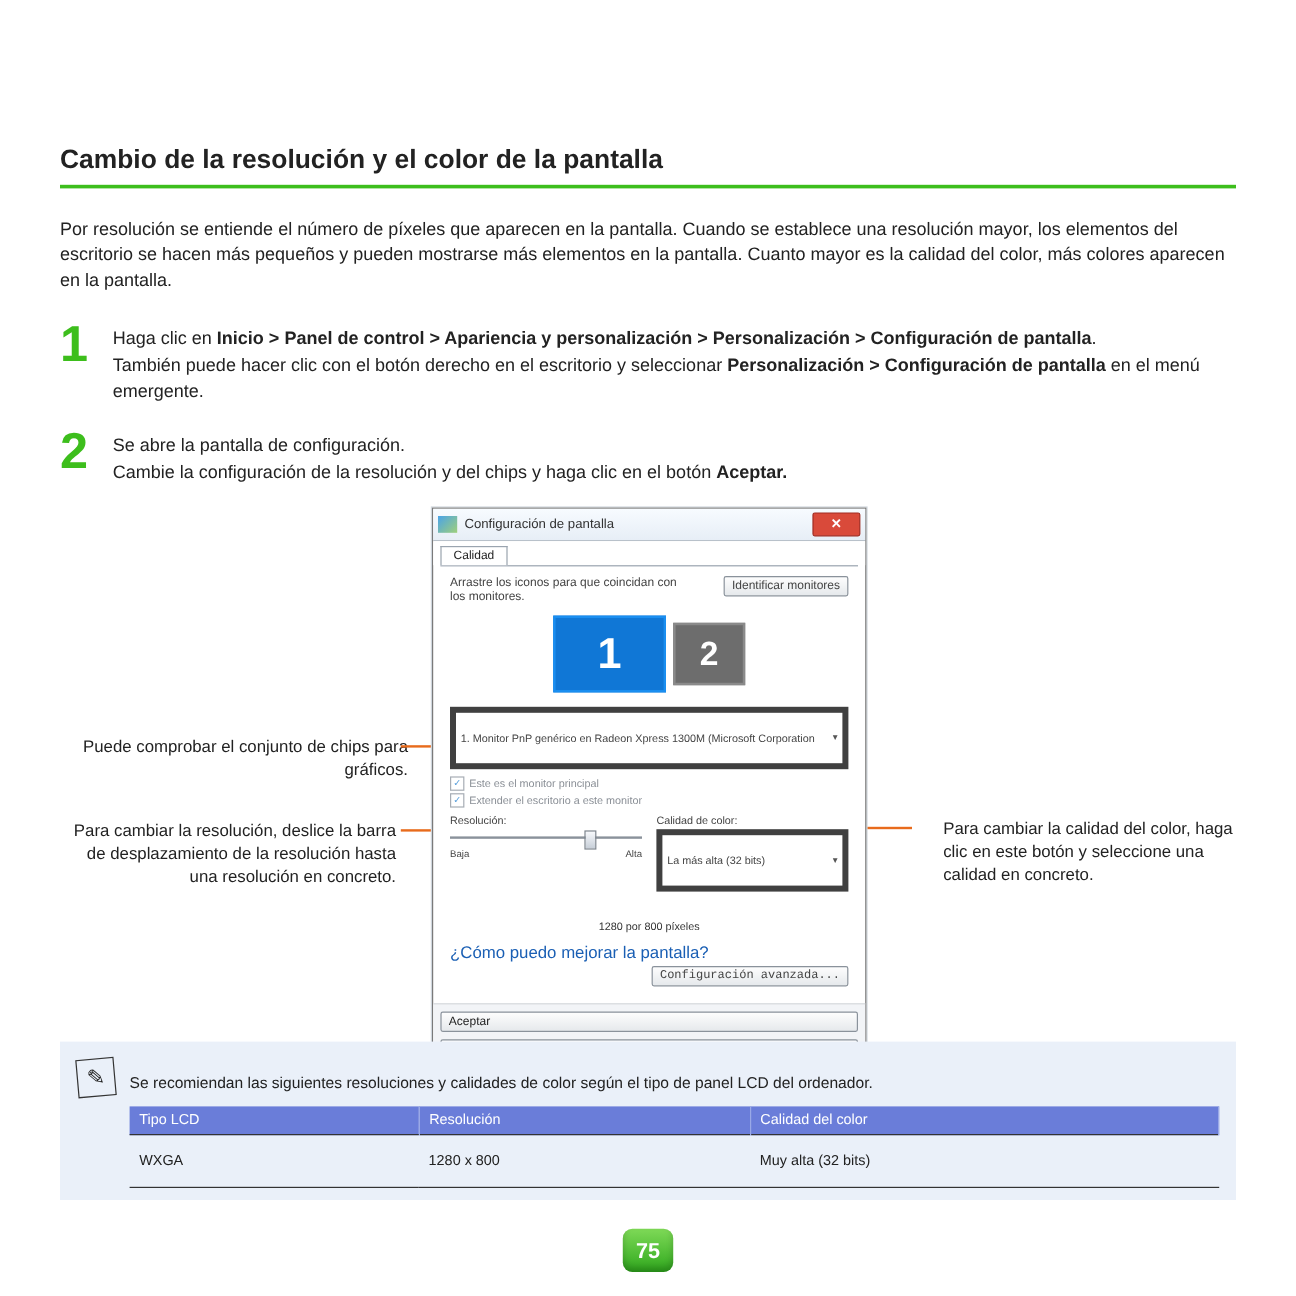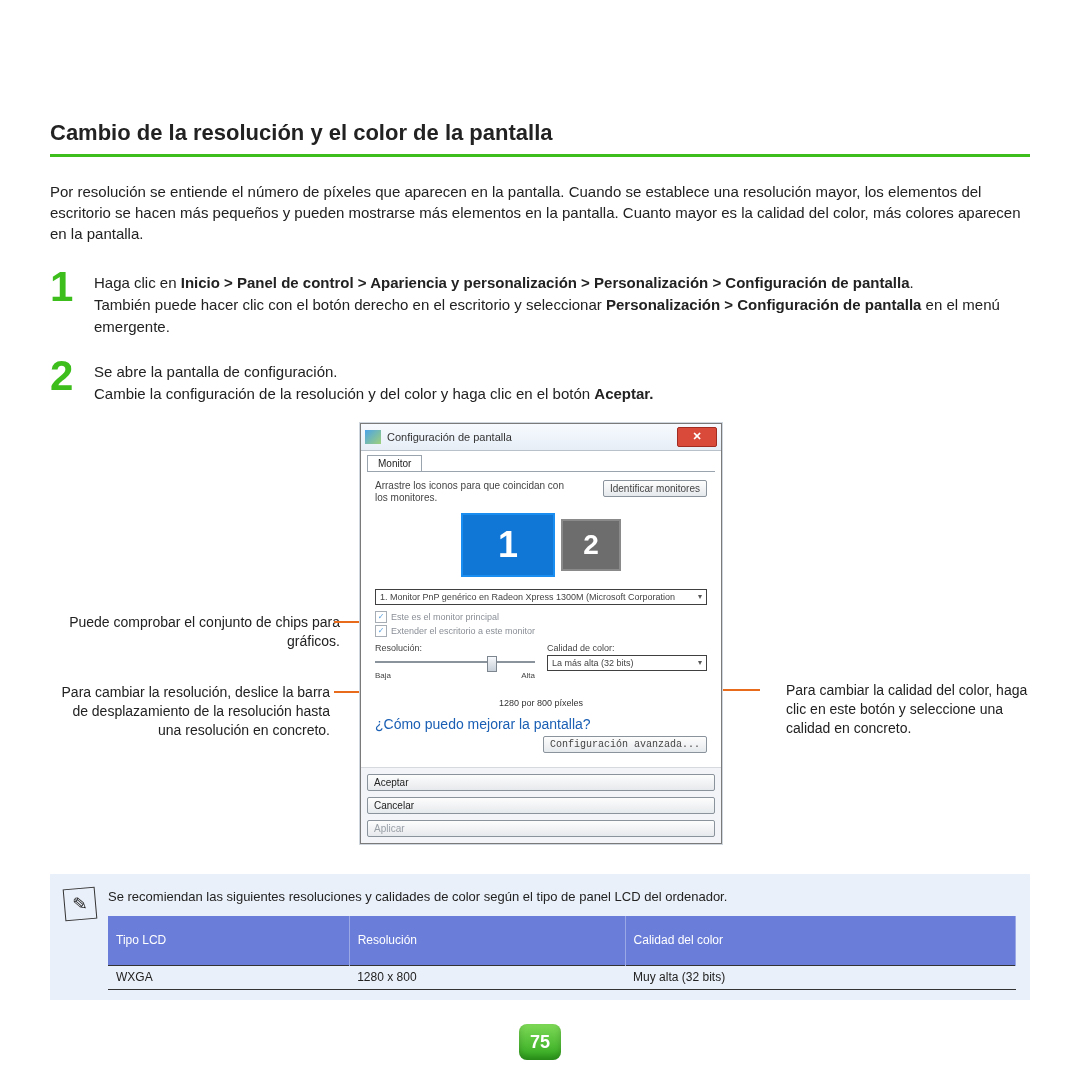--- a/index.html
+++ b/index.html
@@ -24,44 +24,44 @@
   .tabrow{display:flex;padding:4px 6px 0 6px;background:#fff;}
   .tab{border:1px solid #9aa4af;border-bottom:none;padding:2px 10px;font-size:10px;background:#fff;}
   .panel{border-top:1px solid #9aa4af;margin:0 6px 6px 6px;padding:8px;font-size:10px;color:#444;}
   .ident-row{display:flex;align-items:flex-start;justify-content:space-between;margin-bottom:8px;}
   .ident-text{font-size:10px;max-width:190px;line-height:1.25;}
   .vbtn{border:1px solid #8a929b;background:linear-gradient(#fdfdfd,#e6e9ec);padding:2px 6px;font-size:10px;border-radius:2px;}
   .monitors{display:flex;gap:6px;justify-content:center;align-items:center;margin:4px 0 12px 0;}
   .mon{display:flex;align-items:center;justify-content:center;color:#fff;font-weight:bold;}
   .mon1{width:90px;height:60px;background:#1077d6;border:2px solid #1a8ef0;font-size:36px;}
   .mon2{width:56px;height:48px;background:#6d6d6d;border:2px solid #8a8a8a;font-size:28px;}
-  .dropdown{border:1px solid #404040;background:#fff;font-size:9px;padding:2px 4px;margin-bottom:6px;display:flex;align-items:center;}
+  .dropdown{border:5px solid #404040;background:#fff;font-size:9px;padding:16px 4px;margin-bottom:6px;display:flex;align-items:center;}
   .dropdown .arrow{margin-left:auto;font-size:8px;color:#555;}
   .chk{font-size:9px;color:#8a8f96;margin-bottom:2px;display:flex;align-items:center;gap:4px;}
   .chk .box{width:10px;height:10px;border:1px solid #a7adb5;display:inline-flex;align-items:center;justify-content:center;font-size:8px;color:#5aa0dc;}
   .row2{display:flex;gap:12px;margin-top:6px;}
   .col{flex:1;}
   .lbl{font-size:9px;margin-bottom:2px;}
   .slider{height:14px;position:relative;margin:2px 0;}
   .track{position:absolute;left:0;right:0;top:6px;height:2px;background:#8a929b;}
   .thumb{position:absolute;top:1px;width:8px;height:14px;background:linear-gradient(#f7f9fc,#c7cfd8);border:1px solid #7d858e;left:70%;}
   .ends{display:flex;justify-content:space-between;font-size:8px;color:#444;}
   .resval{text-align:center;font-size:9px;margin-top:18px;color:#333;}
   .link{color:#1a5fb4;font-size:14px;margin-top:8px;display:inline-block;}
   .cfgbtn{float:right;margin-top:4px;font-family:Liberation Mono, monospace;}
   .dlg-buttons{display:flex;justify-content:flex-end;gap:6px;padding:6px;border-top:1px solid #d6d9dd;background:#f2f4f7;flex-direction:column;}
   .dlg-buttons .vbtn.disabled{color:#9aa0a8;}
   
   .note{position:absolute;left:50px;right:50px;bottom:80px;background:#eaf0f9;padding:14px 14px 10px 14px;}
   .note-inner{display:flex;align-items:flex-start;gap:12px;}
   .pencil{width:30px;height:30px;border:1px solid #333;display:flex;align-items:center;justify-content:center;font-size:18px;transform:rotate(-5deg);}
-  .note-text{font-size:13px;line-height:1.4;flex:1;}
+  .note-text{font-size:13px;line-height:1.4;flex:1;margin-top:12px;}
   table.lcd{width:100%;border-collapse:collapse;margin-top:10px;font-size:12px;}
-  table.lcd th{background:#6a7dd9;color:#fff;text-align:left;font-weight:normal;padding:16px 8px;border-right:1px solid #9aa9e6;}
-  table.lcd td{padding:3px 8px;border-top:1px solid #333;border-bottom:1px solid #333;}
+  table.lcd th{background:#6a7dd9;color:#fff;text-align:left;font-weight:normal;padding:3px 8px;border-right:1px solid #9aa9e6;}
+  table.lcd td{padding:13px 8px;border-top:1px solid #333;border-bottom:1px solid #333;}
   .pagenum{position:absolute;left:50%;bottom:20px;transform:translateX(-50%);width:42px;height:36px;border-radius:8px;background:linear-gradient(#7ed957,#2fa81d);display:flex;align-items:center;justify-content:center;color:#fff;font-size:18px;font-weight:bold;box-shadow:inset 0 -4px 6px rgba(0,0,0,.2);}
 </style>
 </head>
 <body>
 
 <div class="page">
 
   <h1>Cambio de la resolución y el color de la pantalla</h1>
   <div class="green-rule"></div>
 
@@ -72,21 +72,21 @@
     <div class="step-body">
       <span>Haga clic en </span><span class="bold">Inicio &gt; Panel de control &gt; Apariencia y personalización &gt; Personalización &gt; Configuración de pantalla</span><span>.<br></span>
       <span>También puede hacer clic con el botón derecho en el escritorio y seleccionar </span><span class="bold">Personalización &gt; Configuración de pantalla</span><span> en el menú emergente.</span>
     </div>
   </div>
 
   <div class="step">
     <div class="step-num">2</div>
     <div class="step-body">
       <span>Se abre la pantalla de configuración.</span><br>
-      <span>Cambie la configuración de la resolución y del color y haga clic en el botón </span><span class="bold">Aceptar.</span>
+      <span>Cambie la configuración de la resolución y del chips y haga clic en el botón </span><span class="bold">Aceptar.</span>
     </div>
   </div>
 
   <div class="shot-area" style="height:400px;">
 
     <div class="callout-left" style="left:10px;top:190px;width:280px;">Puede comprobar el conjunto de chips para gráficos.</div>
     <div class="connector" style="left:284px;top:198px;width:36px;"></div>
 
     <div class="callout-left" style="left:0;top:260px;width:280px;">Para cambiar la resolución, deslice la barra de desplazamiento de la resolución hasta una resolución en concreto.</div>
     <div class="connector" style="left:284px;top:268px;width:48px;"></div>
@@ -94,21 +94,21 @@
     <div class="callout-right" style="left:736px;top:258px;width:250px;">Para cambiar la calidad del color, haga clic en este botón y seleccione una calidad en concreto.</div>
     <div class="connector" style="left:652px;top:266px;width:58px;"></div>
 
     <div class="dialog">
       <div class="titlebar">
         <span class="ico"></span>
         <span>Configuración de pantalla</span>
         <span class="closebtn">✕</span>
       </div>
       <div class="tabrow">
-        <div class="tab">Monitor</div>
+        <div class="tab">Calidad</div>
       </div>
       <div class="panel">
         <div class="ident-row">
           <div class="ident-text">Arrastre los iconos para que coincidan con los monitores.</div>
           <div class="vbtn">Identificar monitores</div>
         </div>
         <div class="monitors">
           <div class="mon mon1">1</div>
           <div class="mon mon2">2</div>
         </div>

